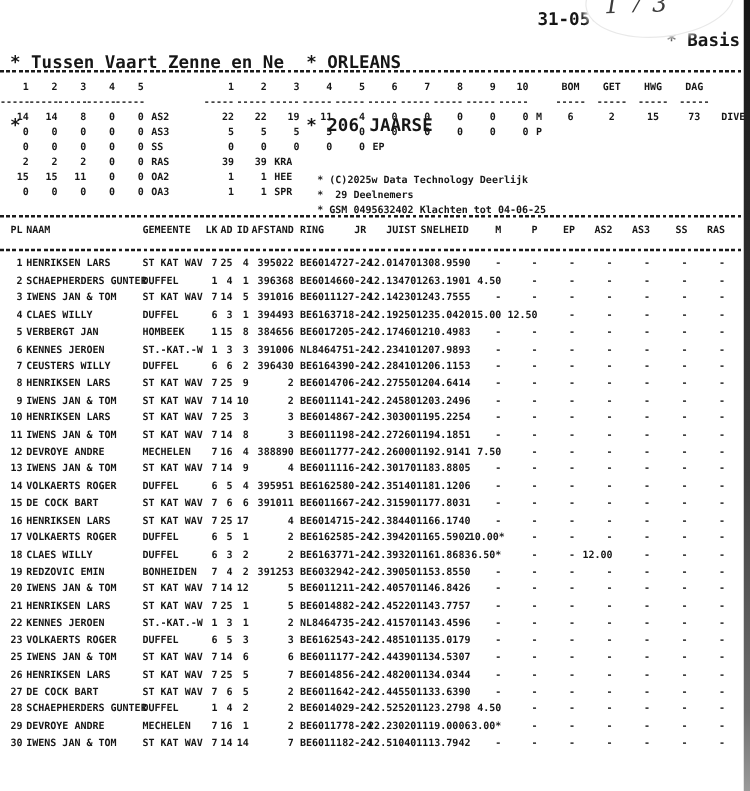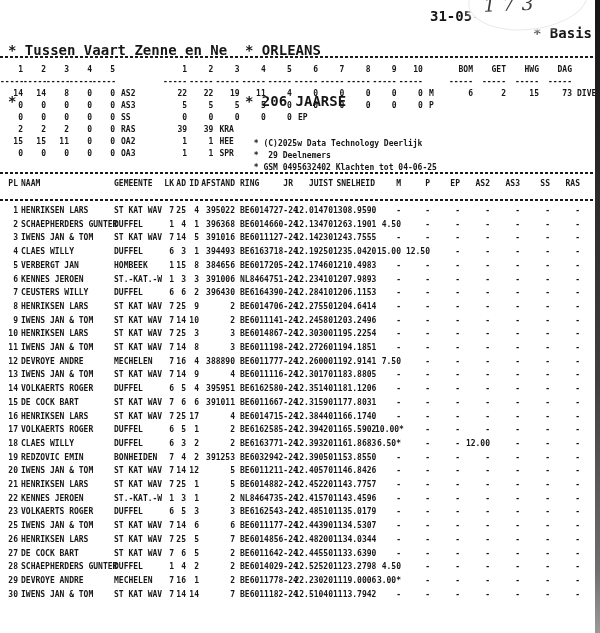--- a/index.html
+++ b/index.html
@@ -29,21 +29,21 @@
        background:repeating-linear-gradient(90deg,#1a1a1a 0 3px,rgba(0,0,0,0) 3px 5px);}
   .sep1{top:56px;} .sep2{top:172px;} .sep3{top:199px;}
 
   
   .stats{position:absolute;top:64px;left:0;right:0;font-size:8px;font-weight:bold;z-index:1;}
   .srow{position:relative;height:12px;line-height:12px;white-space:pre;}
   .ga,.gb,.gc{position:absolute;top:0;display:flex;}
   .ga{left:0;}  .gb{left:161px;}  .gc{left:440px;}
   .ga .c{width:23px;text-align:right;}
   .gb .c{width:26.2px;text-align:right;}
-  .gc .c{width:33px;text-align:right;}
+  .gc .c{width:33px;text-align:center;}
   .lbl{padding-left:6px;text-align:left;}
   .gc .lbl{padding-left:5px;}
   .note{margin-left:20px;text-align:left;margin-top:14px;}
 
   
   .results-wrap{position:absolute;top:178px;left:0;z-index:1;}
   table.results{border-collapse:collapse;table-layout:fixed;width:580px;
         font-size:8px;font-weight:bold;}
   table.results th,table.results td{padding:0;white-space:nowrap;overflow:visible;
         font-weight:bold;}

